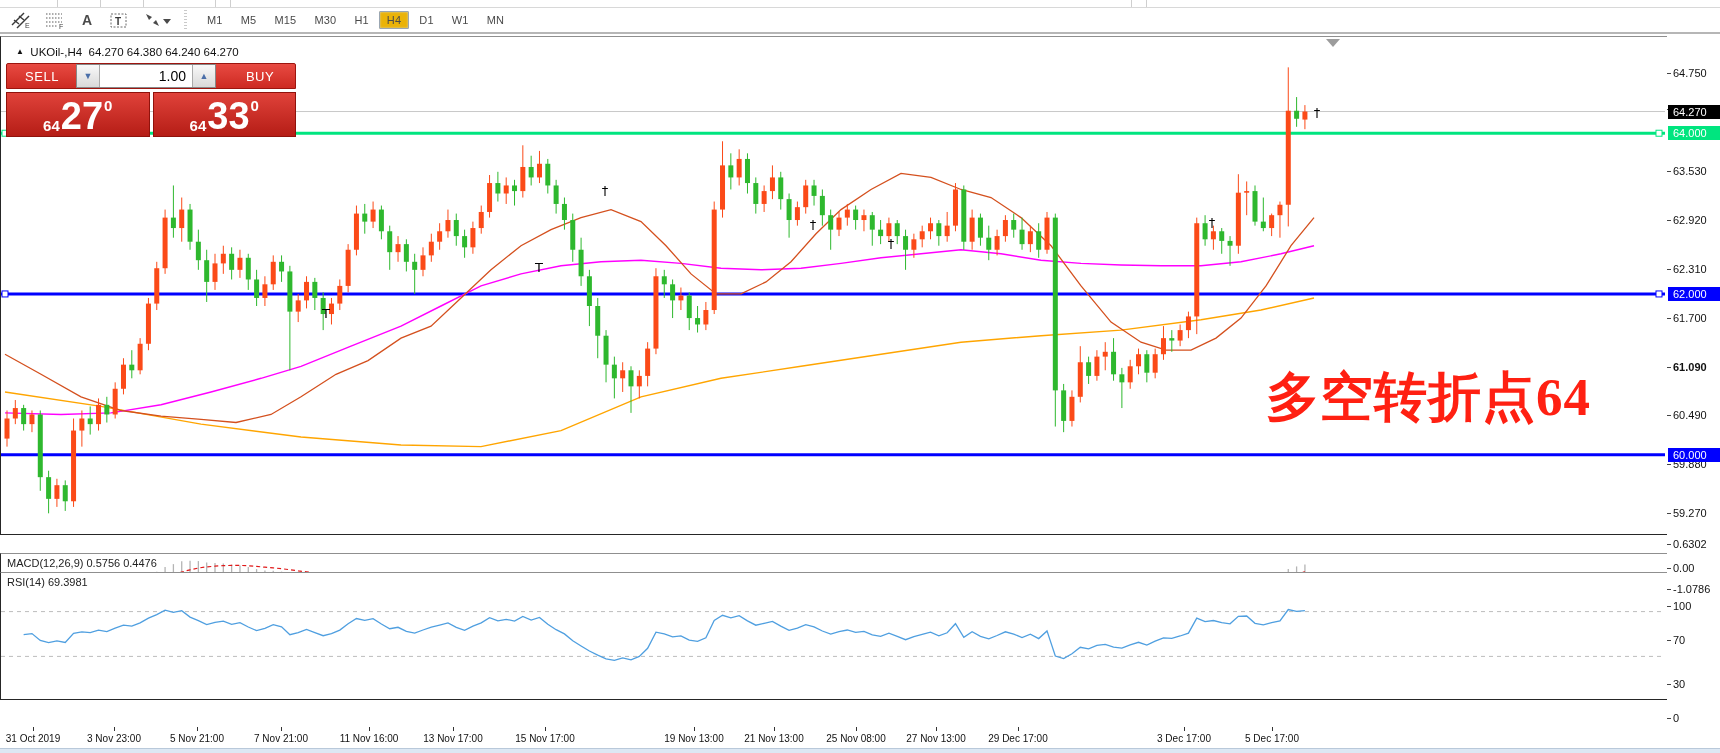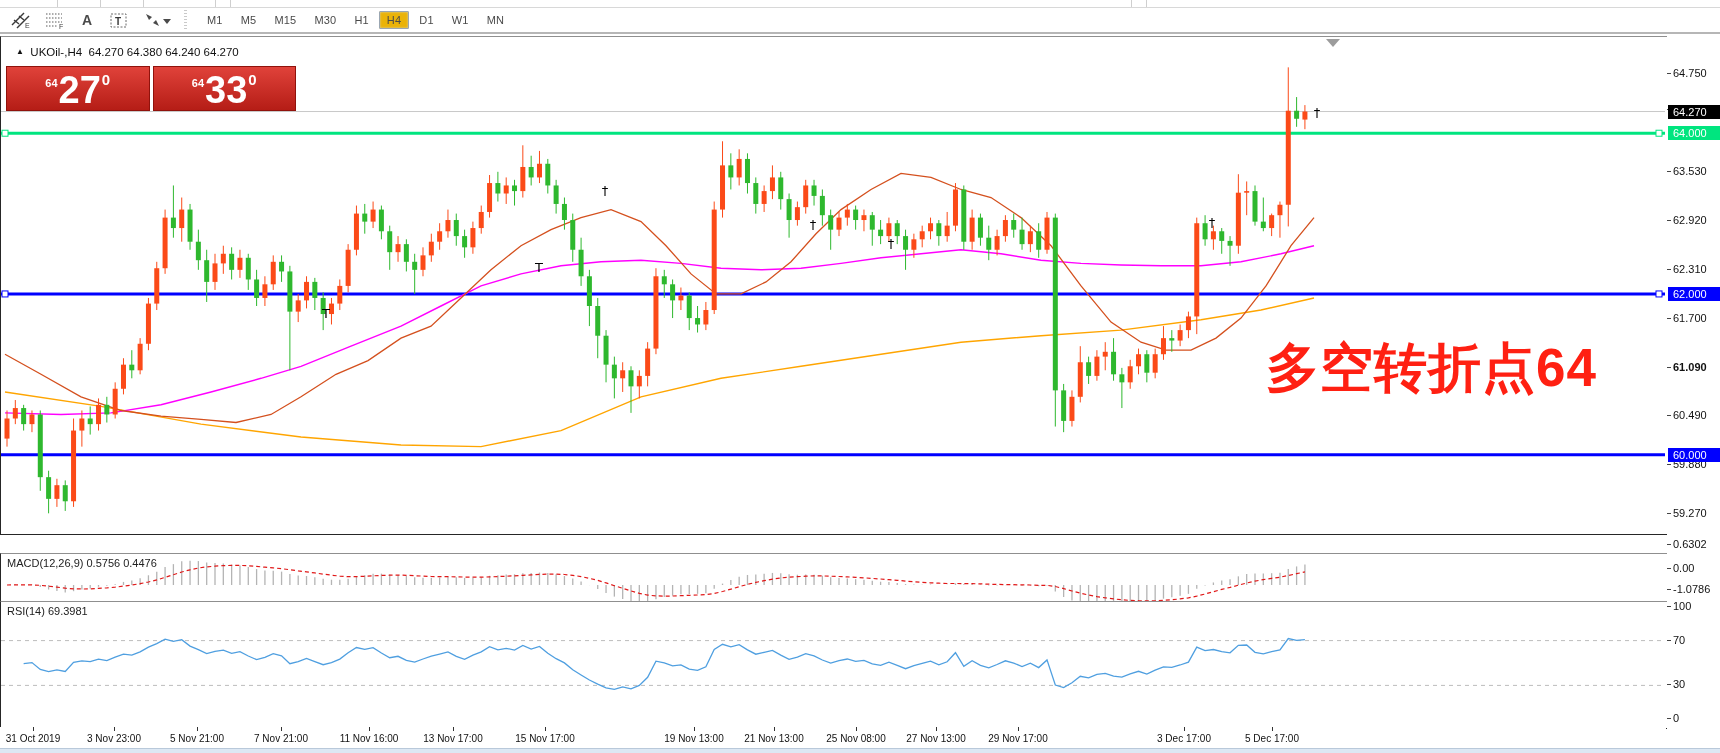--- a/index.html
+++ b/index.html
@@ -13,21 +13,21 @@
   .tool-btn svg{display:block}
   .grip{width:8px;height:20px;margin:0 4px 0 10px;background:
     repeating-linear-gradient(180deg,#c9c9c9 0 1px,transparent 1px 3px);width:3px;}
   .tf-row{display:flex;align-items:center;gap:2px;margin-left:8px;}
   .tf{padding:2px 7px;font-size:11px;font-weight:normal;color:#4a4a4a;letter-spacing:.2px;border:1px solid transparent;border-radius:1px;}
   .tf.sel{border:1px solid #9aa6b2;background:#eab308;box-shadow:inset 0 0 2px #ccd4dc;}
   
   .panel{position:absolute;left:0;background:#fff;border:1px solid #262626;border-top:1px solid #8f8f8f;}
   #main-panel{top:36px;width:1666px;height:497px;}
   #macd-panel{top:537px;width:1666px;height:60px;margin-top:16px;}
-  #rsi-panel{top:601px;width:1666px;height:126px;}
+  #rsi-panel{top:572px;width:1666px;height:126px;}
   .panel svg{position:absolute;left:0;top:0;}
   
   #axis{position:absolute;left:1667px;top:36px;width:53px;height:712px;background:#fff;font-size:11px;color:#111;}
   .tick{position:absolute;left:0;width:100%;height:12px;line-height:12px;}
   .tick .dash{position:absolute;left:0;top:6px;width:4px;height:1px;background:#444;}
   .tick .lbl{position:absolute;left:6px;top:0;}
   .badge{position:absolute;left:1px;width:50px;height:14px;line-height:14px;color:#fff;padding-left:5px;font-size:11px;}
   
   #timeaxis{position:absolute;left:0;top:727px;width:1666px;height:21px;background:#fff;font-size:10px;color:#111;}
   .tlabel{position:absolute;top:6px;transform:translateX(-50%);white-space:nowrap;}
@@ -39,27 +39,27 @@
   #oct{position:absolute;left:6px;top:63px;width:290px;z-index:6;}
   .oct-row1{position:relative;height:24px;background:linear-gradient(#e84a42,#cd2a22);border:1px solid #9d150f;border-radius:2px 2px 0 0;display:flex;align-items:center;}
   .btn-sell,.btn-buy{color:#fff;font-size:13px;width:70px;text-align:center;letter-spacing:.5px;}
   .lot-wrap{position:absolute;left:69px;top:0;height:24px;width:140px;display:flex;background:#fff;border:1px solid #888;box-sizing:border-box;}
   .spin{width:22px;background:linear-gradient(#f8f8f8,#d9d9d9);border-right:1px solid #aaa;color:#4a6ea8;font-size:9px;display:flex;align-items:center;justify-content:center;}
   .spin.up{border-left:1px solid #aaa;border-right:none;}
   .lot{flex:1;text-align:right;font-size:14px;color:#000;padding:3px 6px 0 0;background:#fff;}
   .btn-buy{margin-left:auto;}
   .oct-row2{margin-top:3px;display:flex;gap:3px;height:45px;}
   .quote{flex:1;background:linear-gradient(#e0423a,#b51d16);border:1px solid #90120c;color:#fff;display:flex;align-items:flex-end;justify-content:center;padding-bottom:3px;}
-  .q-small{font-size:11px;font-weight:bold;line-height:15px;margin-bottom:16px;}
+  .q-small{font-size:15px;font-weight:bold;line-height:15px;margin-bottom:0;}
   .q-big{font-size:38px;font-weight:bold;line-height:34px;margin:0 1px;}
   .q-sup{font-size:15px;font-weight:bold;line-height:15px;margin-bottom:20px;}
   
   .ind-label{position:absolute;left:6px;top:3px;font-size:11px;color:#222;z-index:4;background:transparent;}
   
-  #annotation{position:absolute;left:1266px;top:333px;font-size:53px;font-weight:bold;color:#ff2012;z-index:4;letter-spacing:1px;font-family:Liberation Sans, sans-serif;}
+  #annotation{position:absolute;left:1266px;top:362px;font-size:53px;font-weight:bold;color:#ff2012;z-index:4;letter-spacing:1px;font-family:Liberation Serif, serif;}
   #shift-tri{position:absolute;left:1326px;top:39px;width:0;height:0;border-left:7px solid transparent;border-right:7px solid transparent;border-top:8px solid #9c9c9c;z-index:4;}
 </style>
 </head>
 <body>
 
 <div id="app">
 
   <div id="topstrip">
       <div class="topstrip-tick" style="left: 57px;"></div>
       <div class="topstrip-tick" style="left: 100px;"></div>
@@ -458,20 +458,29 @@
       </svg>
   </div>
 
   <div id="chart-header">
     <span style="font-size:8px;vertical-align:2px;">▲</span>
     <b>&nbsp;</b><span>UKOil-,H4</span>&nbsp;
     <span>64.270 64.380 64.240 64.270</span>
   </div>
 
   <div id="oct">
+    <div class="oct-row1">
+      <div class="btn-sell">SELL</div>
+      <div class="lot-wrap">
+        <div class="spin down">▼</div>
+        <div class="lot">1.00</div>
+        <div class="spin up">▲</div>
+      </div>
+      <div class="btn-buy">BUY</div>
+    </div>
     <div class="oct-row2">
       <div class="quote">
         <span class="q-small">64</span>
         <span class="q-big">27</span>
         <span class="q-sup">0</span>
       </div>
       <div class="quote">
         <span class="q-small">64</span>
         <span class="q-big">33</span>
         <span class="q-sup">0</span>
@@ -747,21 +756,21 @@
       <div class="tlabel" style="left: 545px;">15 Nov 17:00</div>
       <div class="ttick" style="left: 694px;"></div>
       <div class="tlabel" style="left: 694px;">19 Nov 13:00</div>
       <div class="ttick" style="left: 774px;"></div>
       <div class="tlabel" style="left: 774px;">21 Nov 13:00</div>
       <div class="ttick" style="left: 856px;"></div>
       <div class="tlabel" style="left: 856px;">25 Nov 08:00</div>
       <div class="ttick" style="left: 936px;"></div>
       <div class="tlabel" style="left: 936px;">27 Nov 13:00</div>
       <div class="ttick" style="left: 1018px;"></div>
-      <div class="tlabel" style="left: 1018px;">29 Nov 17:00</div>
+      <div class="tlabel" style="left: 1018px;">29 Dec 17:00</div>
       <div class="ttick" style="left: 1184px;"></div>
       <div class="tlabel" style="left: 1184px;">3 Dec 17:00</div>
       <div class="ttick" style="left: 1272px;"></div>
       <div class="tlabel" style="left: 1272px;">5 Dec 17:00</div>
     </div>
   <div id="bottomstrip"></div>
 
 </div>
 
 </body></html>

